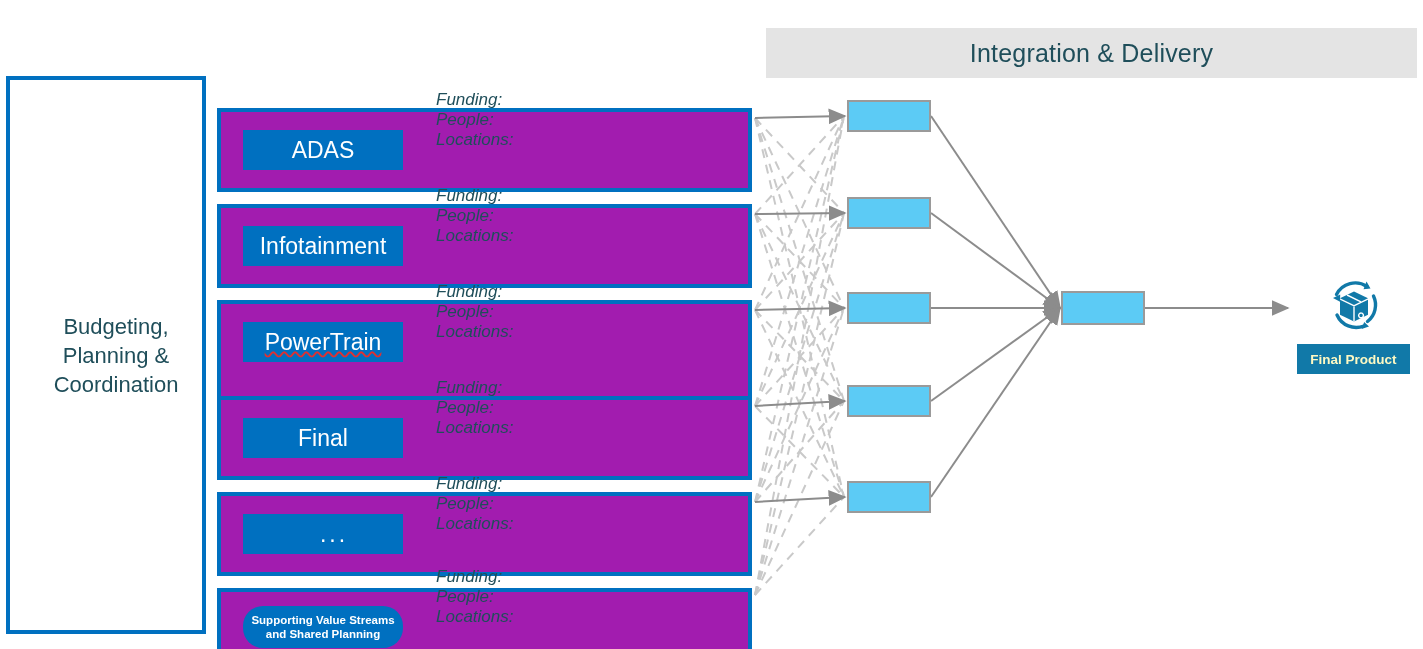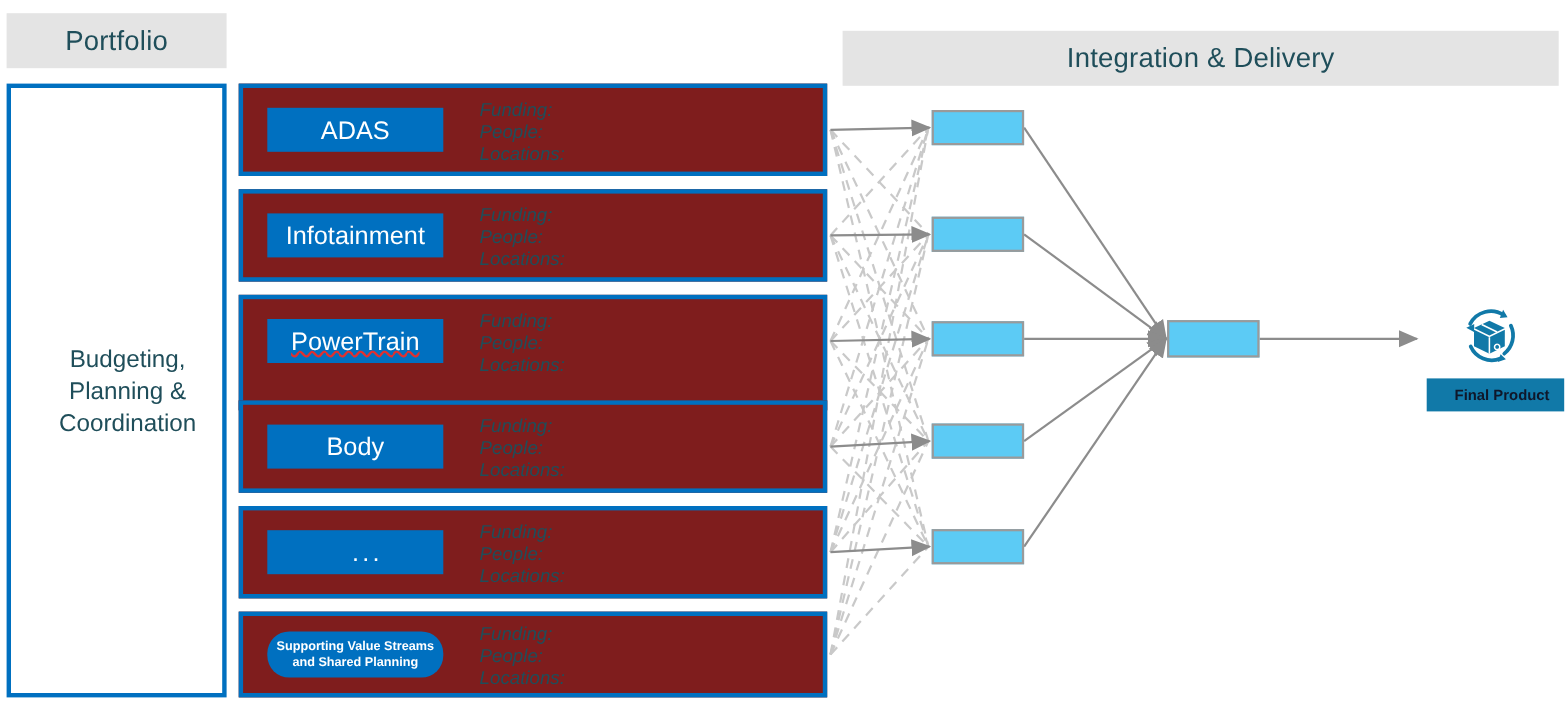--- a/index.html
+++ b/index.html
@@ -26,21 +26,21 @@
     border:4px solid #0070c0;background:#fff;box-sizing:border-box;
     display:flex;align-items:center;justify-content:center;
   }
   #portfolio-panel .ptxt{
     font-size:22px;line-height:29px;text-align:center;color:#1f4e5a;margin-left:20px;
   }
 
   
   .dcard{
     position:absolute;left:217px;width:535px;
-    border:4px solid #0070c0;background:#7f1d1d;box-sizing:border-box;
+    border:4px solid #0070c0;background:#a21caf;box-sizing:border-box;margin-top:32px;
   }
   .chip{
     position:absolute;left:22px;background:#0070c0;color:#fff;
     display:flex;align-items:center;justify-content:center;text-align:center;
     box-sizing:border-box;
   }
   .chip.big{width:160px;height:40px;font-size:23px;}
   .chip.small{width:160px;height:42px;font-size:11.5px;line-height:14px;font-weight:bold;border-radius:20px;}
   .chip .spell{
     text-decoration:underline;
@@ -60,32 +60,31 @@
     position:absolute;background:#5ccbf5;border:2px solid #9a9a9a;
     box-sizing:border-box;width:84px;height:32px;
   }
   #ibox-center{width:84px;height:34px;}
 
   
   #final-product{position:absolute;left:1297px;top:272px;width:113px;height:110px;}
   #final-product .fp-icon{position:absolute;left:26px;top:0;width:62px;height:62px;}
   #final-product .fp-label{
     position:absolute;left:0;top:72px;width:113px;height:30px;background:#1179a8;
-    color:#0f172a;font-size:13.5px;font-weight:bold;
-    display:flex;align-items:center;justify-content:center;white-space:nowrap;padding-left:12px;
+    color:#fef9c3;font-size:13.5px;font-weight:bold;
+    display:flex;align-items:center;justify-content:center;white-space:nowrap;
   }
 
   svg.wires{position:absolute;left:0;top:0;width:1423px;height:649px;pointer-events:none;}
 </style>
 </head>
 <body>
 
 <div class="stage">
 
-  <div class="hdr" id="hdr-portfolio">Portfolio</div>
   <div class="hdr" id="hdr-integration">Integration &amp; Delivery</div>
 
   <div id="portfolio-panel">
     <div class="ptxt">
       <div>Budgeting,</div>
       <div>Planning &amp;</div>
       <div>Coordination</div>
     </div>
   </div>
 
@@ -150,21 +149,21 @@
           <span>Infotainment</span>
         </div>
       </div>
       <div class="dcard" style="top: 268px; height: 105px;">
         <div class="chip big" style="top: 18px;">
           <span><span class="spell">PowerTrain</span></span>
         </div>
       </div>
       <div class="dcard" style="top: 364px; height: 84px;">
         <div class="chip big" style="top: 18px;">
-          <span>Body</span>
+          <span>Final</span>
         </div>
       </div>
       <div class="dcard" style="top: 460px; height: 84px;">
         <div class="chip big" style="top: 18px;">
           <span class="dots">...</span>
         </div>
       </div>
       <div class="dcard" style="top: 556px; height: 78px;">
         <div class="chip small" style="top: 14px;">
           <span>

